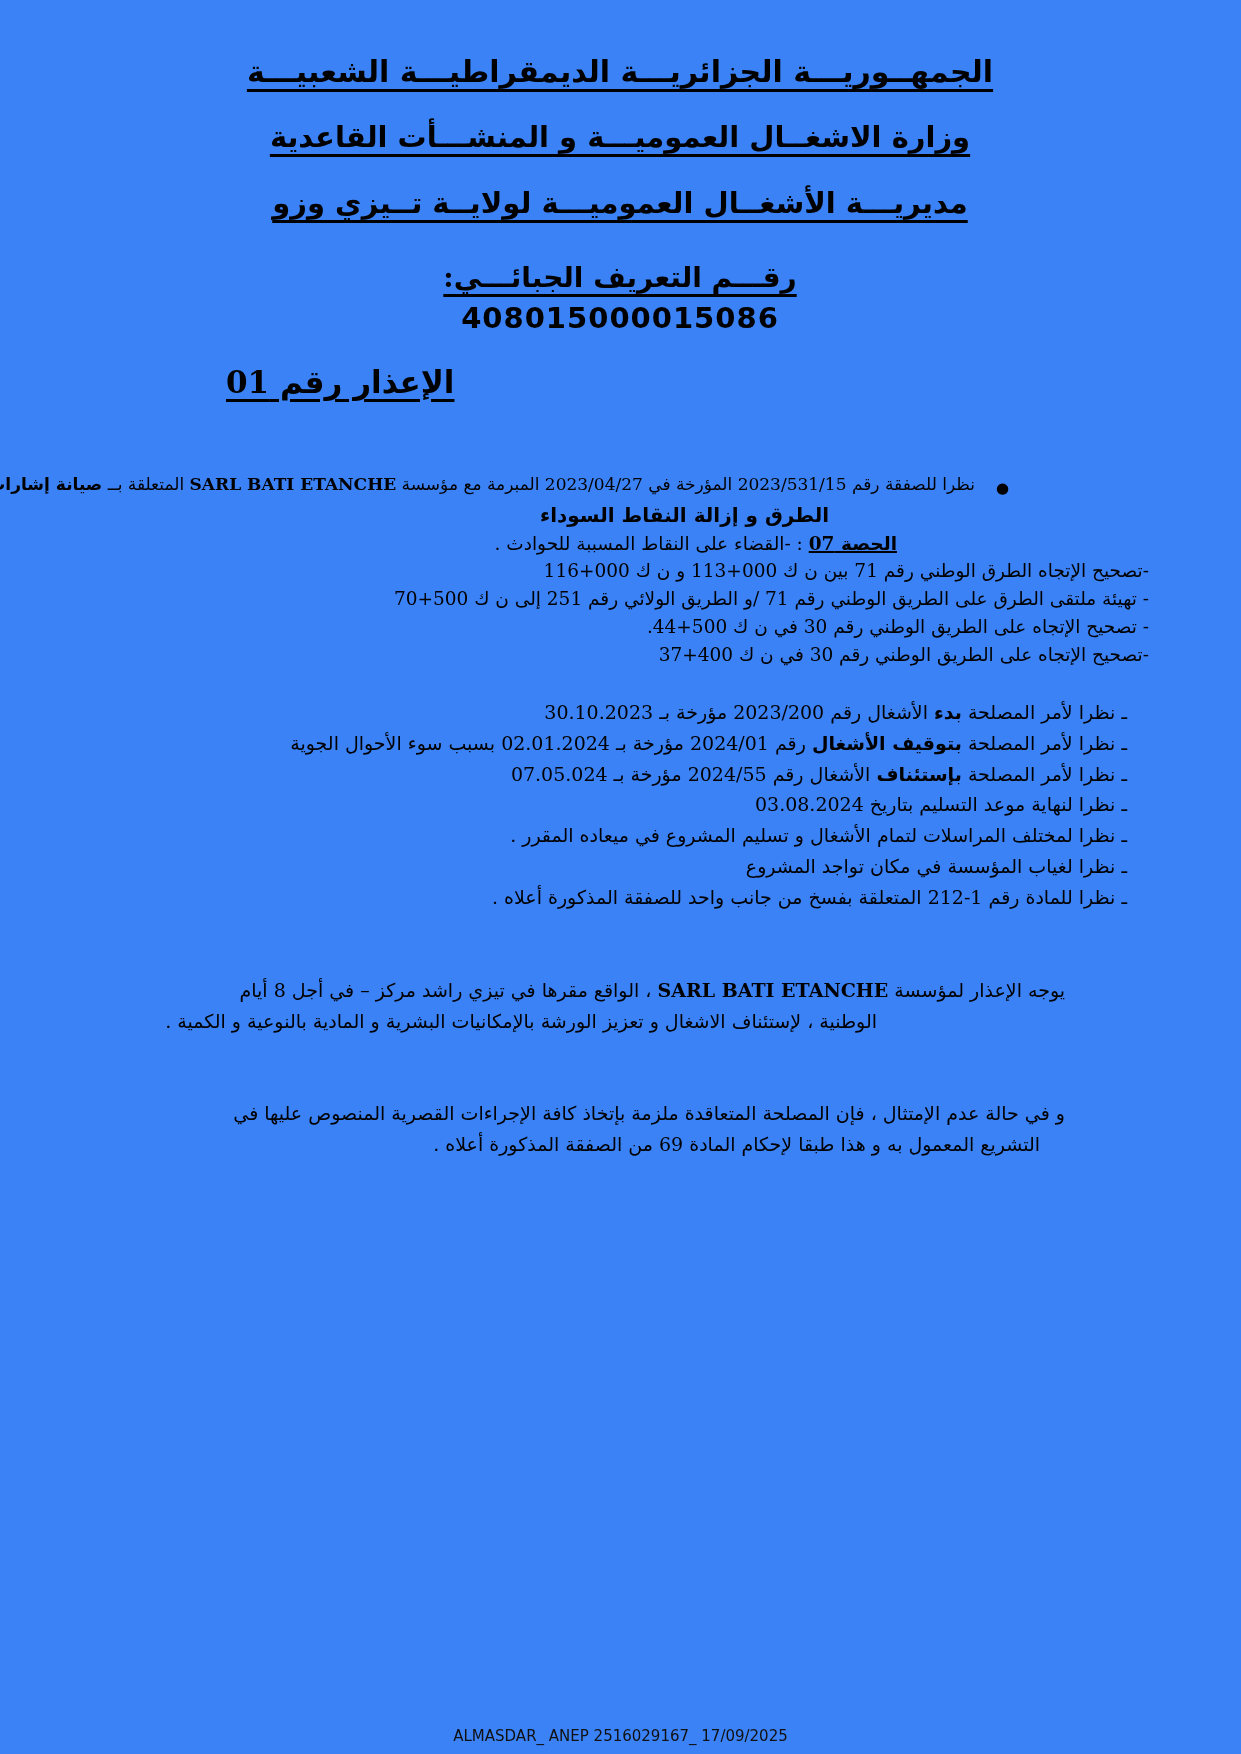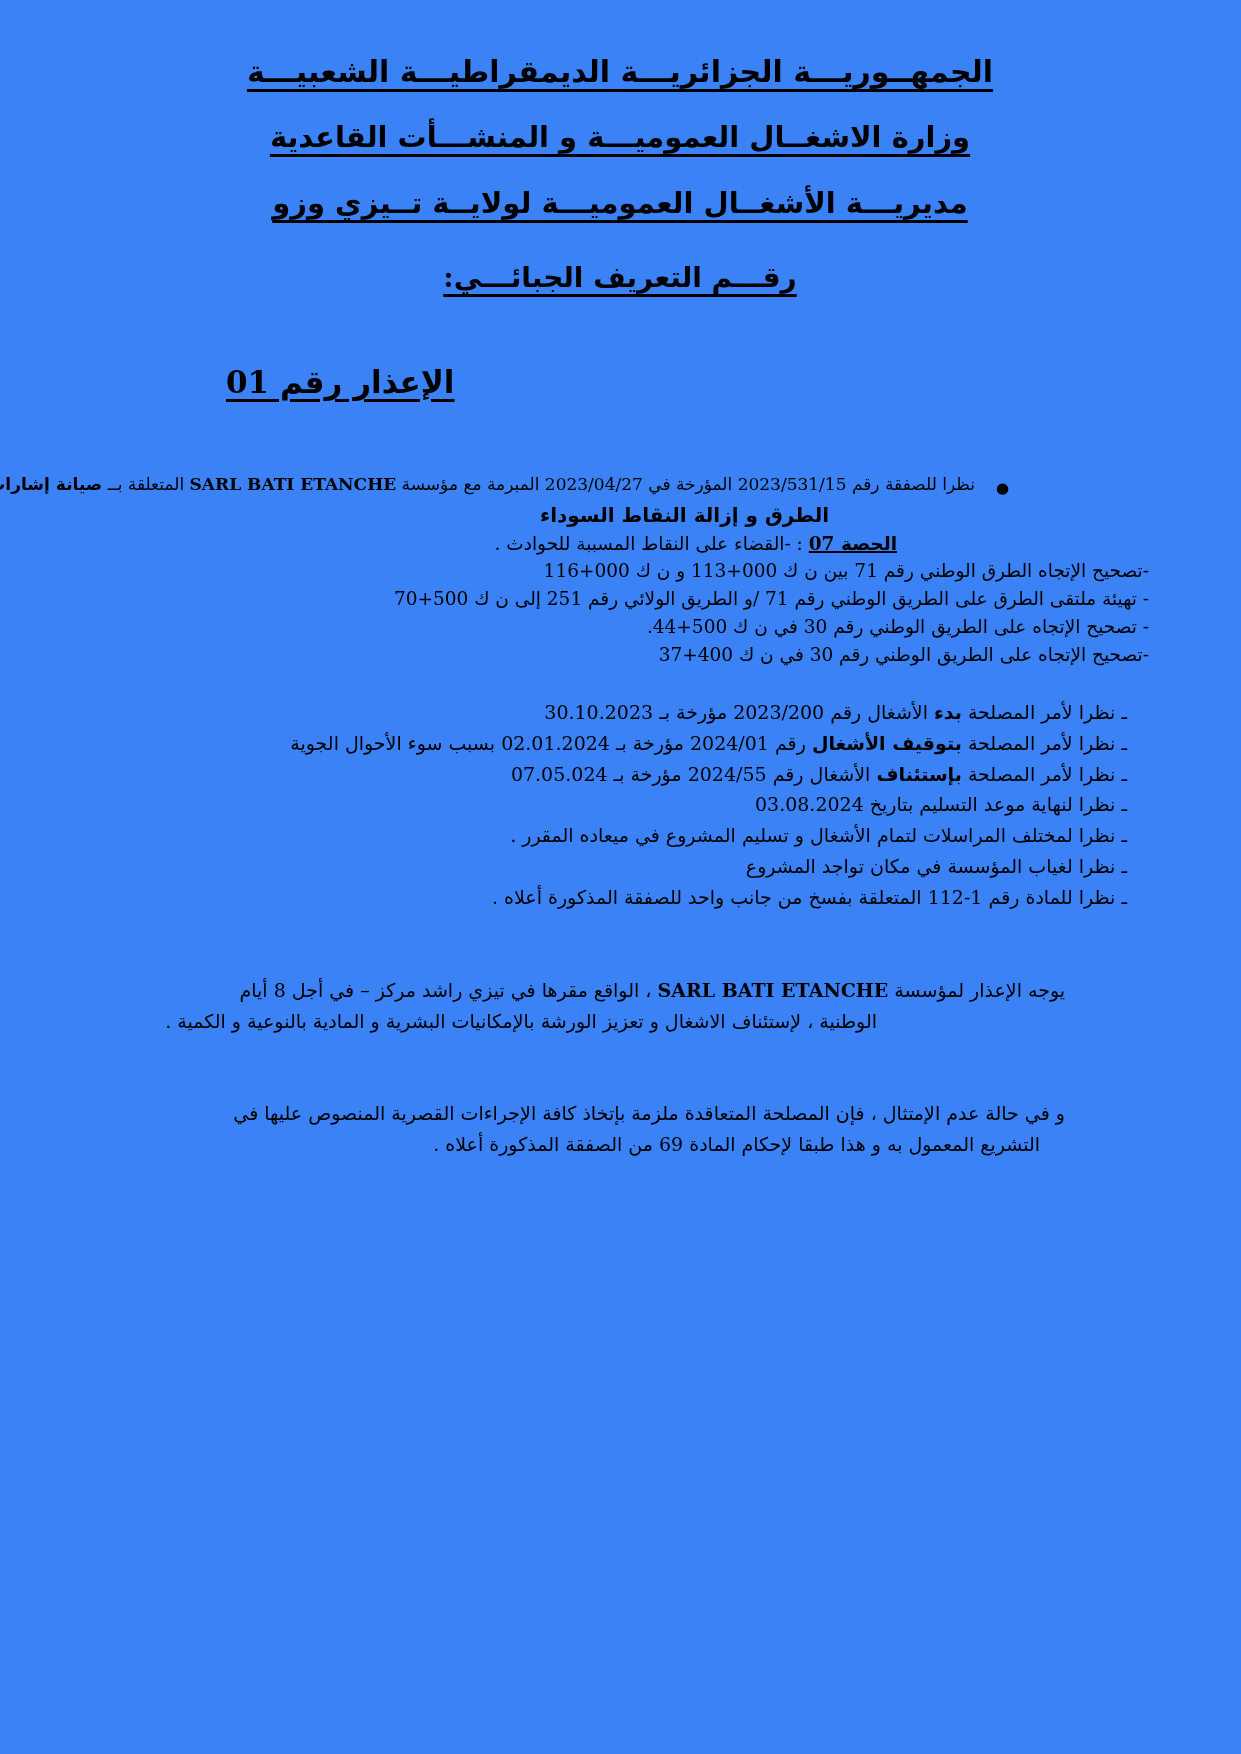--- a/index.html
+++ b/index.html
@@ -92,20 +92,21 @@
 </head>
 <body>
 
 <div class="page">
 
   <div class="center-band hdr hdr1">الجمهــوريـــة الجزائريـــة الديمقراطيـــة الشعبيـــة</div>
   <div class="center-band hdr hdr2">وزارة الاشغــال العموميـــة و المنشـــأت القاعدية</div>
   <div class="center-band nif-label">رقـــم التعريف الجبائـــي:</div>
 
   <div class="center-band hdr hdr3">مديريـــة الأشغــال العموميـــة لولايــة تــيزي وزو</div>
+  <div class="center-band nif-value">408015000015086</div>
 
   <div class="notice-title">الإعذار رقم 01</div>
 
   <span class="bullet-dot">●</span>
   <div class="bullet-line1">
     <span>نظرا للصفقة رقم 2023/531/15 المؤرخة في 2023/04/27 المبرمة مع مؤسسة </span><span class="company">SARL BATI ETANCHE</span><span> المتعلقة بــ </span><span class="b">صيانة إشارات</span>
   </div>
   <div class="subject-line2">الطرق و إزالة النقاط السوداء</div>
 
   <div class="lot-line">
@@ -132,30 +133,31 @@
     <div class="c">
       <span>ـ نظرا لنهاية موعد التسليم بتاريخ 03.08.2024</span>
     </div>
     <div class="c">
       <span>ـ نظرا لمختلف المراسلات لتمام الأشغال و تسليم المشروع في ميعاده المقرر .</span>
     </div>
     <div class="c">
       <span>ـ نظرا لغياب المؤسسة في مكان تواجد المشروع</span>
     </div>
     <div class="c">
-      <span>ـ نظرا للمادة رقم 1-112 المتعلقة بفسخ من جانب واحد للصفقة المذكورة أعلاه .</span>
+      <span>ـ نظرا للمادة رقم 1-212 المتعلقة بفسخ من جانب واحد للصفقة المذكورة أعلاه .</span>
     </div>
   </div>
 
   <div class="para para1">
     <div class="pl indent1">
       <span>يوجه الإعذار  لمؤسسة </span><span class="company">SARL BATI ETANCHE</span><span> ، الواقع  مقرها في تيزي راشد مركز – في أجل 8 أيام</span>
     </div>
     <div class="pl shift1">الوطنية ، لإستئناف الاشغال و تعزيز الورشة بالإمكانيات البشرية و المادية بالنوعية و الكمية .</div>
   </div>
 
   <div class="para para2">
     <div class="pl indent1">و في حالة عدم الإمتثال ، فإن المصلحة المتعاقدة ملزمة بإتخاذ كافة الإجراءات القصرية المنصوص عليها في</div>
     <div class="pl shift2">التشريع المعمول به و هذا طبقا لإحكام المادة 69 من الصفقة المذكورة أعلاه .</div>
   </div>
 
+  <div class="footer">ALMASDAR_ ANEP 2516029167_ 17/09/2025</div>
 
 </div>
 
 </body></html>

